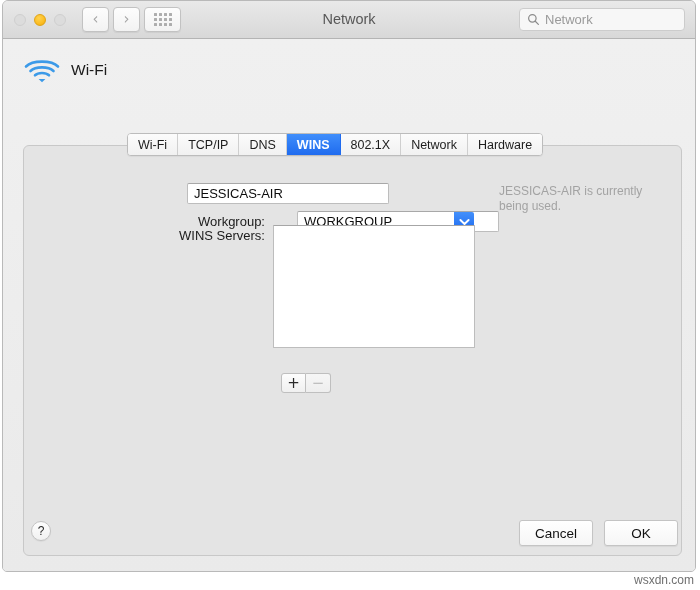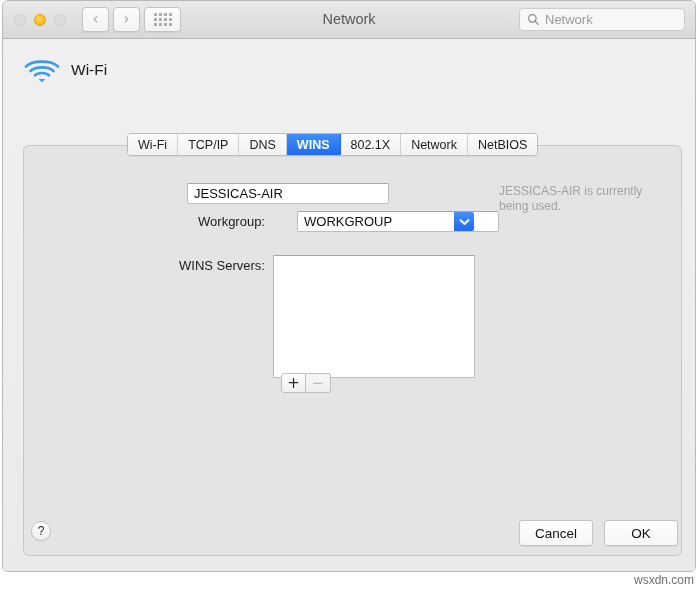--- a/index.html
+++ b/index.html
@@ -229,21 +229,21 @@
     width: 110px;
     text-align: right;
     font-size: 13px;
     color: #1b1b1b;
     padding-right: 8px;
     box-sizing: border-box;
     line-height: 21px;
   }
   #row-netbios { left: 160px; top: 144px; }
   #row-workgroup { left: 160px; top: 172px; }
-  #row-wins { left: 160px; top: 216px; }
+  #row-wins { left: 160px; top: 186px; }
 
   .text-input {
     width: 202px;
     height: 21px;
     background: #ffffff;
     border: 1px solid #bdbdbd;
     border-top-color: #a8a8a8;
     box-sizing: border-box;
     font-size: 13px;
     color: #0c0c0c;
@@ -439,21 +439,21 @@
 
     <div id="panel"></div>
 
     <div id="tabbar">
       <div class="tab">Wi-Fi</div>
       <div class="tab">TCP/IP</div>
       <div class="tab">DNS</div>
       <div class="tab active">WINS</div>
       <div class="tab">802.1X</div>
       <div class="tab">Network</div>
-      <div class="tab">NetBIOS</div>
+      <div class="tab">Hardware</div>
     </div>
 
     <div id="form">
 
       <div class="row" id="row-netbios">
         <input class="text-input" type="text" value="JESSICAS-AIR" style="">
       </div>
 
       <div class="row" id="row-workgroup">
         <span class="field-label">Workgroup:</span>

